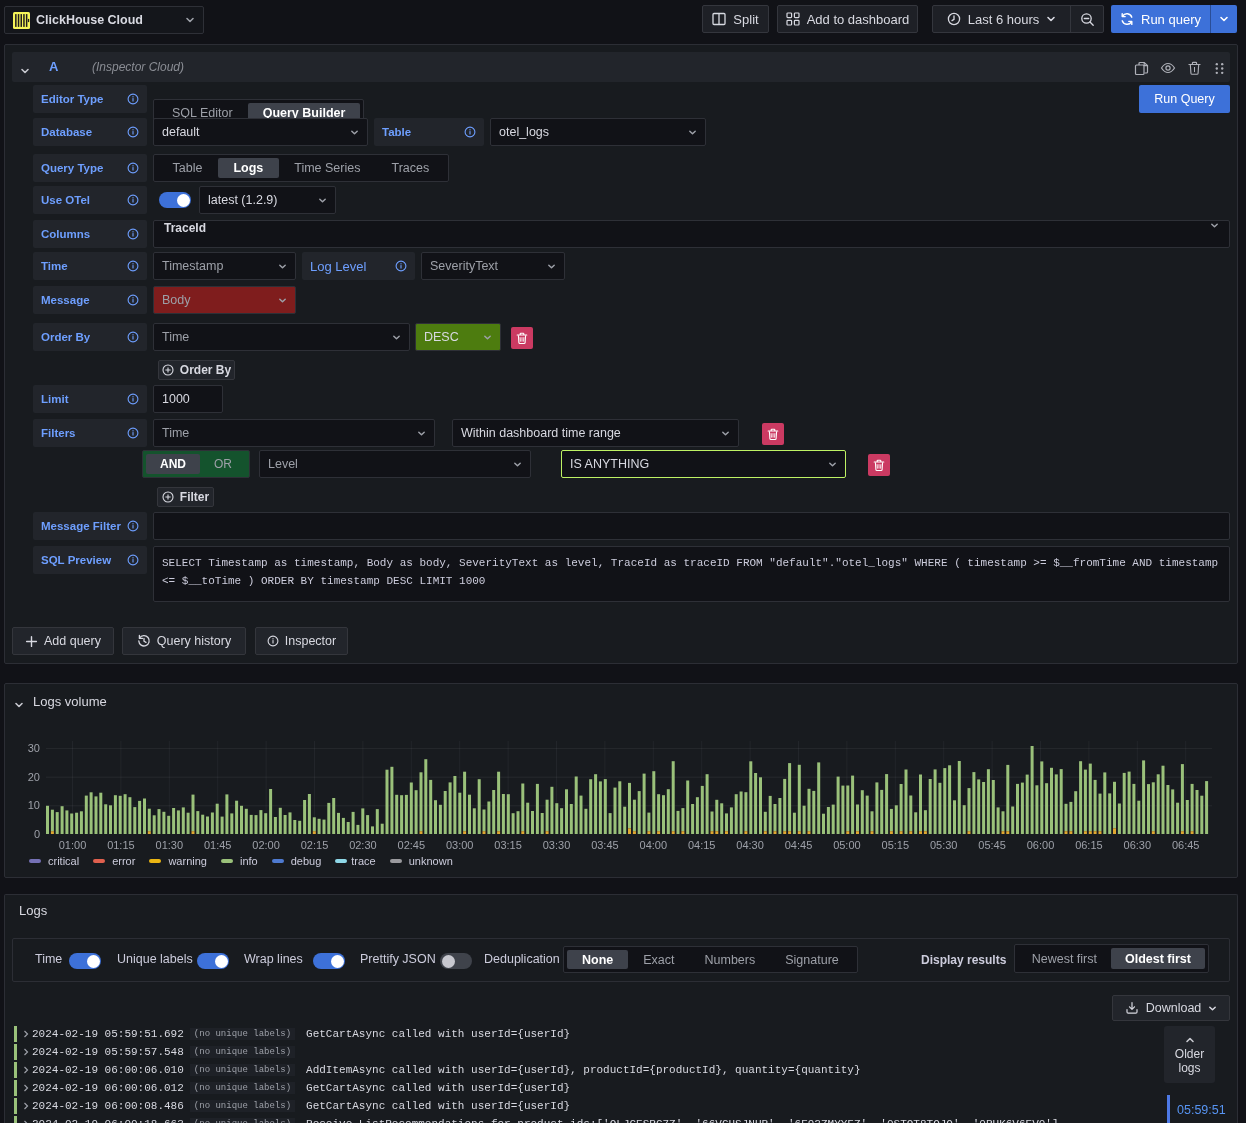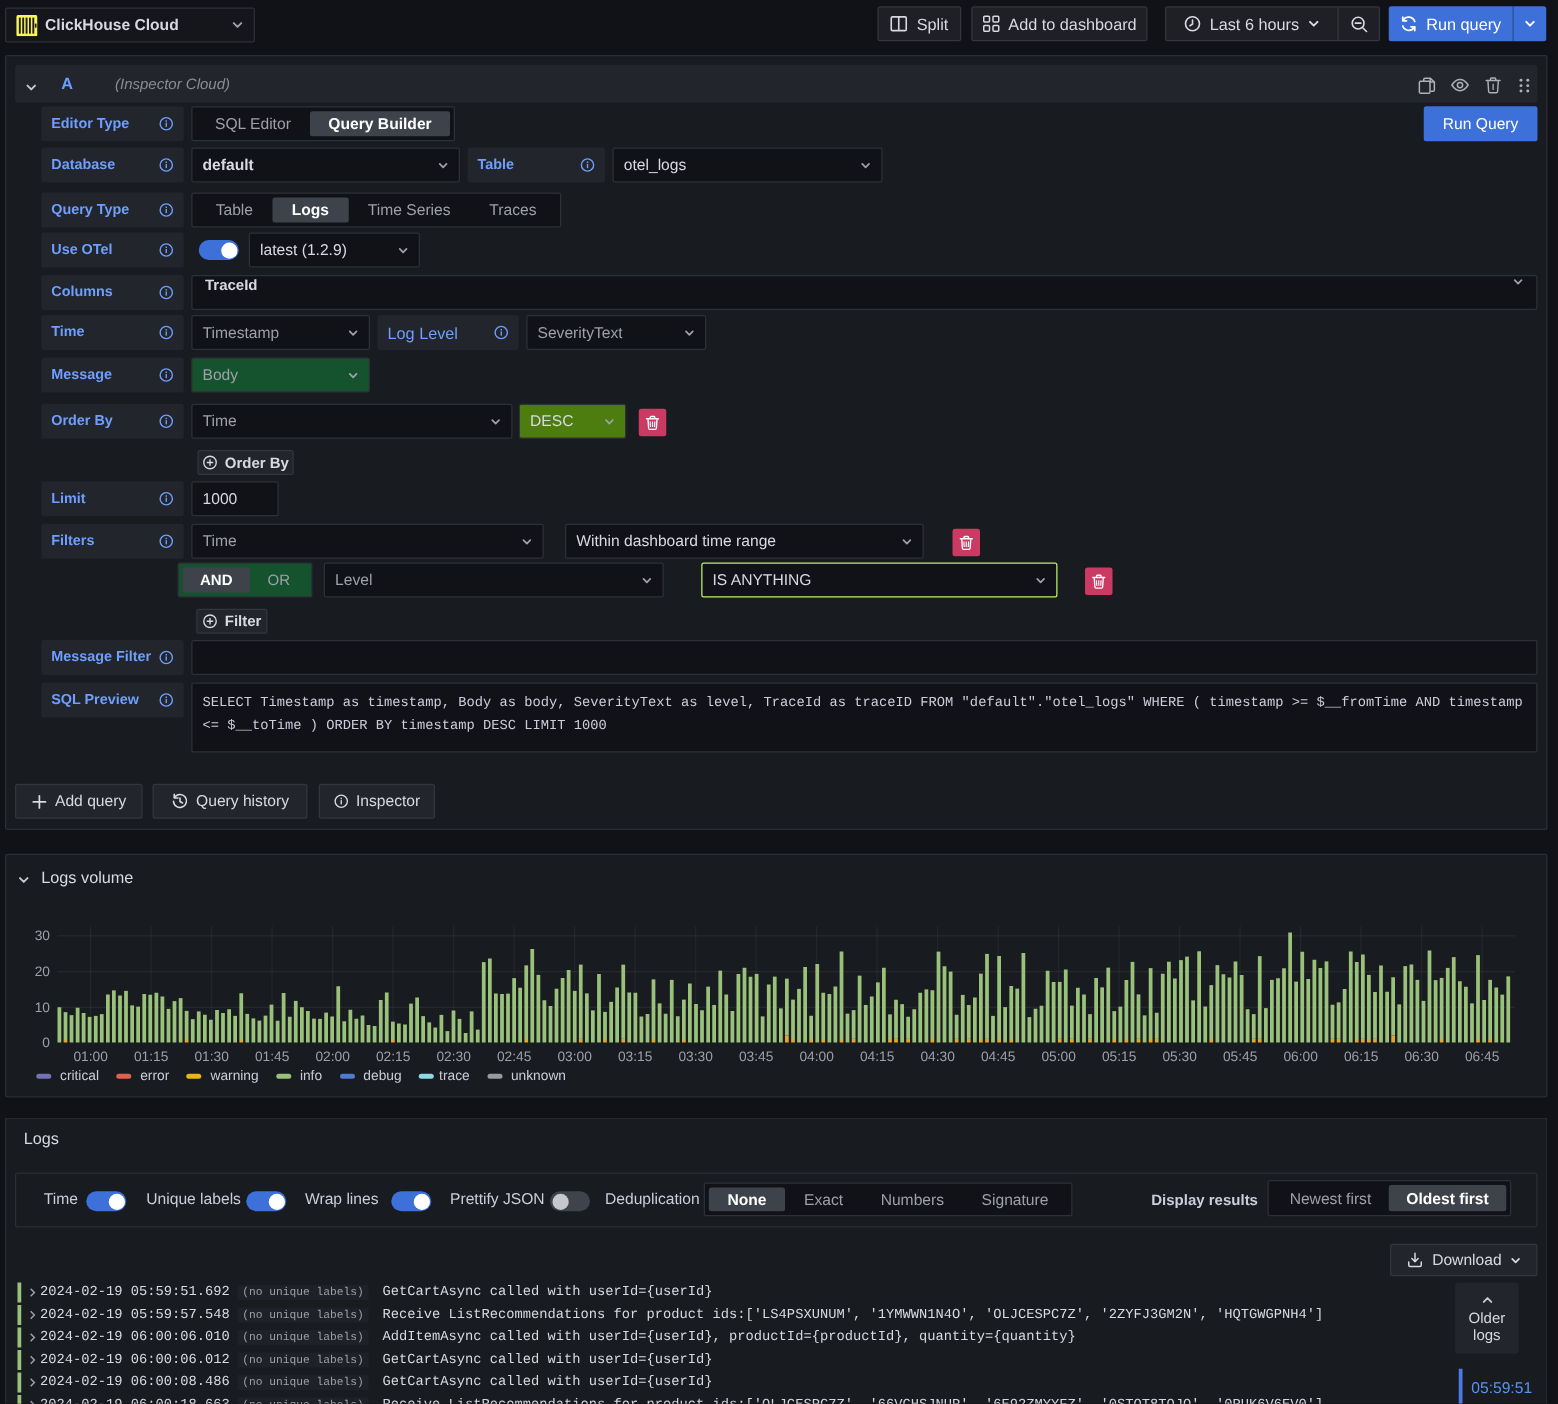--- a/index.html
+++ b/index.html
@@ -115,35 +115,35 @@
     </svg>
   </div>
 <div style="position:absolute;left:33px;top:85px;width:114px;height:28px;background:#22252b;border-radius:2px;display:flex;align-items:center;padding:0 8px;justify-content:space-between">
     <span style="font-size:11.5px;font-weight:600;color:#6e9fff">Editor Type</span>
     <svg width="12" height="12" viewBox="0 0 12 12" style="flex:none">
       <circle cx="6" cy="6" r="4.9" fill="none" stroke="#6e9fff" stroke-width="1.1"></circle>
       <rect x="5.45" y="5.1" width="1.1" height="3.4" fill="#6e9fff"></rect>
       <rect x="5.45" y="3.2" width="1.1" height="1.2" fill="#6e9fff"></rect>
     </svg>
   </div>
-<div style="position:absolute;left:153px;top:85px;height:28px;background:#111217;border:1px solid #2e3037;border-radius:2px;display:inline-flex;align-items:stretch;padding:3px">
+<div style="position:absolute;left:153px;top:99px;height:28px;background:#111217;border:1px solid #2e3037;border-radius:2px;display:inline-flex;align-items:stretch;padding:3px">
     <div style="padding:0 15px;height:100%;display:flex;align-items:center;color:#9da0a8;font-weight:500;font-size:12.5px">SQL Editor</div>
     <div style="padding:0 15px;height:100%;display:flex;align-items:center;background:#3e424b;border-radius:2px;color:#fff;font-weight:600;font-size:12.5px">Query Builder</div>
   </div>
 <div style="position:absolute;left:1139px;top:85px;width:91px;height:28px;background:#3d71d9;border-radius:2px;display:flex;align-items:center;justify-content:center;color:#fff;font-size:12.5px;font-weight:500">Run Query</div>
 <div style="position:absolute;left:33px;top:118px;width:114px;height:28px;background:#22252b;border-radius:2px;display:flex;align-items:center;padding:0 8px;justify-content:space-between">
     <span style="font-size:11.5px;font-weight:600;color:#6e9fff">Database</span>
     <svg width="12" height="12" viewBox="0 0 12 12" style="flex:none">
       <circle cx="6" cy="6" r="4.9" fill="none" stroke="#6e9fff" stroke-width="1.1"></circle>
       <rect x="5.45" y="5.1" width="1.1" height="3.4" fill="#6e9fff"></rect>
       <rect x="5.45" y="3.2" width="1.1" height="1.2" fill="#6e9fff"></rect>
     </svg>
   </div>
 <div style="position:absolute;left:153px;top:118px;width:215px;height:28px;background:#111217;border:1px solid #2e3037;border-radius:2px;display:flex;align-items:center;padding:0 8px;justify-content:space-between">
-    <span style="font-size:12.5px;font-weight:700;color:#d8d9e1;white-space:nowrap;overflow:hidden">default</span>
+    <span style="font-size:12.5px;font-weight:400;color:#d8d9e1;white-space:nowrap;overflow:hidden">default</span>
     <svg width="9" height="9" viewBox="0 0 10 10" style="flex:none">
       <path d="M2 3.5 L5 6.5 L8 3.5" fill="none" stroke="#9da0a8" stroke-width="1.6" stroke-linecap="round" stroke-linejoin="round"></path>
     </svg>
   </div>
 <div style="position:absolute;left:374px;top:118px;width:110px;height:28px;background:#22252b;border-radius:2px;display:flex;align-items:center;padding:0 8px;justify-content:space-between">
     <span style="font-size:11.5px;font-weight:600;color:#6e9fff">Table</span>
     <svg width="12" height="12" viewBox="0 0 12 12" style="flex:none">
       <circle cx="6" cy="6" r="4.9" fill="none" stroke="#6e9fff" stroke-width="1.1"></circle>
       <rect x="5.45" y="5.1" width="1.1" height="3.4" fill="#6e9fff"></rect>
       <rect x="5.45" y="3.2" width="1.1" height="1.2" fill="#6e9fff"></rect>
@@ -229,21 +229,21 @@
     </svg>
   </div>
 <div style="position:absolute;left:33px;top:286px;width:114px;height:28px;background:#22252b;border-radius:2px;display:flex;align-items:center;padding:0 8px;justify-content:space-between">
     <span style="font-size:11.5px;font-weight:600;color:#6e9fff">Message</span>
     <svg width="12" height="12" viewBox="0 0 12 12" style="flex:none">
       <circle cx="6" cy="6" r="4.9" fill="none" stroke="#6e9fff" stroke-width="1.1"></circle>
       <rect x="5.45" y="5.1" width="1.1" height="3.4" fill="#6e9fff"></rect>
       <rect x="5.45" y="3.2" width="1.1" height="1.2" fill="#6e9fff"></rect>
     </svg>
   </div>
-<div style="position:absolute;left:153px;top:286px;width:143px;height:28px;background:#14532d;border:1px solid #2e3037;border-radius:2px;display:flex;align-items:center;padding:0 8px;justify-content:space-between">
+<div style="position:absolute;left:153px;top:286px;width:143px;height:28px;background:#7f1d1d;border:1px solid #2e3037;border-radius:2px;display:flex;align-items:center;padding:0 8px;justify-content:space-between">
     <span style="font-size:12.5px;font-weight:400;color:#9da0a8;white-space:nowrap;overflow:hidden">Body</span>
     <svg width="9" height="9" viewBox="0 0 10 10" style="flex:none">
       <path d="M2 3.5 L5 6.5 L8 3.5" fill="none" stroke="#9da0a8" stroke-width="1.6" stroke-linecap="round" stroke-linejoin="round"></path>
     </svg>
   </div>
 <div style="position:absolute;left:33px;top:323px;width:114px;height:28px;background:#22252b;border-radius:2px;display:flex;align-items:center;padding:0 8px;justify-content:space-between">
     <span style="font-size:11.5px;font-weight:600;color:#6e9fff">Order By</span>
     <svg width="12" height="12" viewBox="0 0 12 12" style="flex:none">
       <circle cx="6" cy="6" r="4.9" fill="none" stroke="#6e9fff" stroke-width="1.1"></circle>
       <rect x="5.45" y="5.1" width="1.1" height="3.4" fill="#6e9fff"></rect>
@@ -815,21 +815,20 @@
     <span style="background:#1e2127;color:#9da0a8;font-size:9px;padding:1px 4px;margin:0 11px 0 6px;white-space:pre">(no unique labels)</span>
     <span style="white-space:pre">GetCartAsync called with userId={userId}</span>
   </div>
 <div class="mono" style="position:absolute;left:14px;top:1043.6px;width:1210px;height:16.5px;display:flex;align-items:center;font-size:11px;color:#d8d9e1">
     <div style="width:3px;height:16.5px;background:#9ac17a;margin-right:5px"></div>
     <svg width="8" height="8" viewBox="0 0 8 8" style="margin-right:2px">
       <path d="M2.5 1 L5.5 4 L2.5 7" fill="none" stroke="#9da0a8" stroke-width="1.2"></path>
     </svg>
     <span style="white-space:pre">2024-02-19 05:59:57.548</span>
     <span style="background:#1e2127;color:#9da0a8;font-size:9px;padding:1px 4px;margin:0 11px 0 6px;white-space:pre">(no unique labels)</span>
-    <span style="white-space:pre">Receive ListRecommendations for product ids:['LS4PSXUNUM', '1YMWWN1N4O', 'OLJCESPC7Z', '2ZYFJ3GM2N', 'HQTGWGPNH4']</span>
   </div>
 <div class="mono" style="position:absolute;left:14px;top:1061.7px;width:1210px;height:16.5px;display:flex;align-items:center;font-size:11px;color:#d8d9e1">
     <div style="width:3px;height:16.5px;background:#9ac17a;margin-right:5px"></div>
     <svg width="8" height="8" viewBox="0 0 8 8" style="margin-right:2px">
       <path d="M2.5 1 L5.5 4 L2.5 7" fill="none" stroke="#9da0a8" stroke-width="1.2"></path>
     </svg>
     <span style="white-space:pre">2024-02-19 06:00:06.010</span>
     <span style="background:#1e2127;color:#9da0a8;font-size:9px;padding:1px 4px;margin:0 11px 0 6px;white-space:pre">(no unique labels)</span>
     <span style="white-space:pre">AddItemAsync called with userId={userId}, productId={productId}, quantity={quantity}</span>
   </div>

